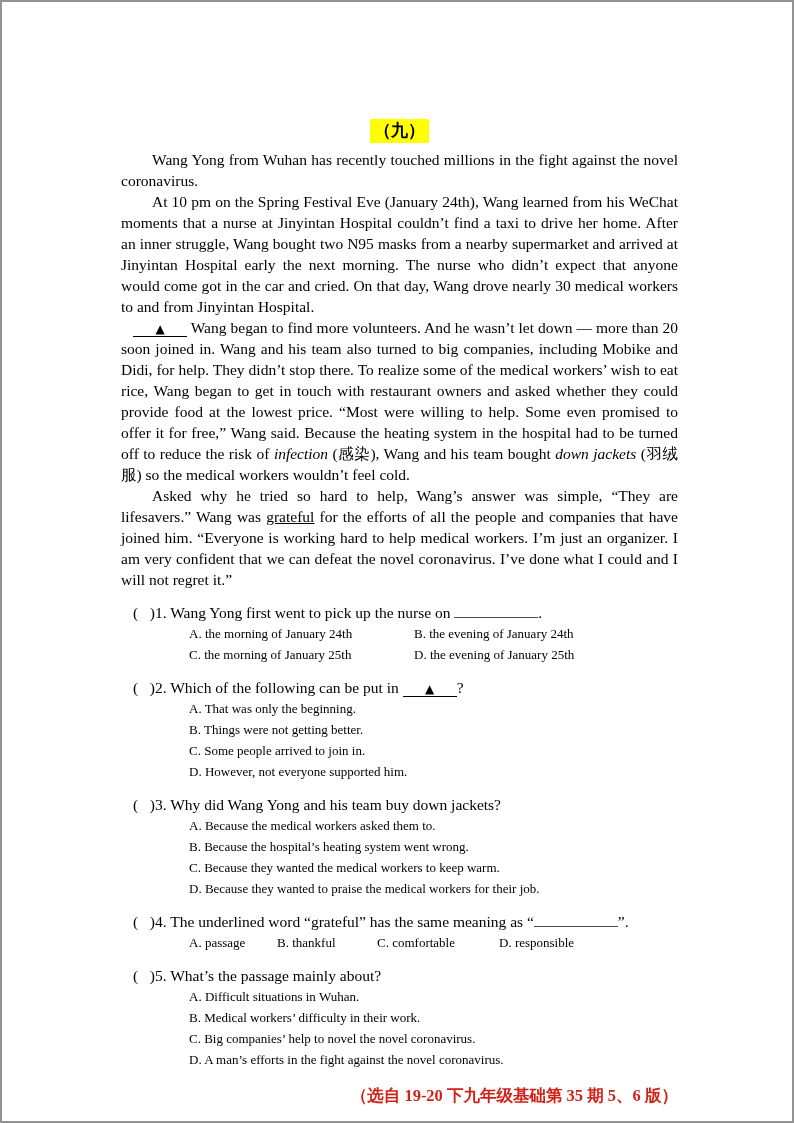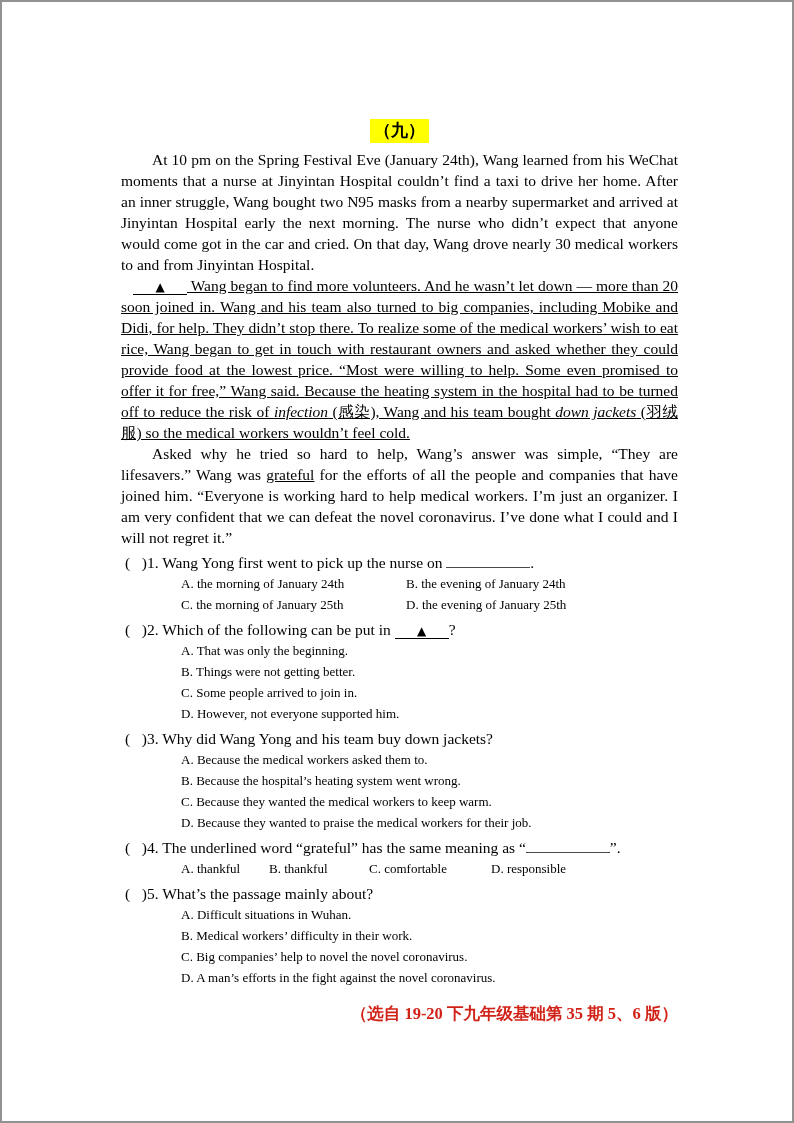--- a/index.html
+++ b/index.html
@@ -38,42 +38,41 @@
   }
   .passage p.para {
     margin: 0;
     font-size: 15.5px;
     line-height: 21px;
     text-align: justify;
     text-indent: 31px;
   }
   .passage p.para.tri-start {
     text-indent: 12px;
-    text-decoration: underline;
   }
   .seg-i { font-style: italic; }
   .seg-bu { font-weight: normal; text-decoration: underline; }
   .blank-tri {
     display: inline-block;
     width: 54px;
     text-align: center;
     border-bottom: 1.5px solid #000;
     font-family: "DejaVu Sans", sans-serif;
     font-size: 12px;
     line-height: 14px;
     text-indent: 0;
   }
   .uline {
     display: inline-block;
     width: 84px;
     height: 13px;
     border-bottom: 1.2px solid #4a4a4a;
   }
   .questions { margin-top: 0; }
-  .question { margin: 4px; }
+  .question { margin: 12px; }
   .q-line {
     font-size: 15.5px;
     line-height: 21px;
   }
   .q-prefix { white-space: pre; }
   .opts {
     margin-left: 56px;
     font-size: 13px;
     line-height: 21px;
   }
@@ -97,20 +96,21 @@
 </style>
 </head>
 <body>
 
 <div class="page" style="border-color: rgb(146, 146, 146);">
   <div class="content">
     <div class="title-row">
       <span class="doc-title" style="background: rgb(255, 255, 0);">（九）</span>
     </div>
     <div class="passage" id="passage">
+        <p class="para"><span>Wang Yong from Wuhan has recently touched millions in the fight against the novel coronavirus.</span></p>
         <p class="para"><span>At 10 pm on the Spring Festival Eve (January 24th), Wang learned from his WeChat moments that a nurse at Jinyintan Hospital couldn’t find a taxi to drive her home. After an inner struggle, Wang bought two N95 masks from a nearby supermarket and arrived at Jinyintan Hospital early the next morning. The nurse who didn’t expect that anyone would come got in the car and cried. On that day, Wang drove nearly 30 medical workers to and from Jinyintan Hospital.</span></p>
         <p class="para tri-start"><span class="blank-tri">▲</span><span>  Wang began to find more volunteers. And he wasn’t let down — more than 20 soon joined in. Wang and his team also turned to big companies, including Mobike and Didi, for help. They didn’t stop there. To realize some of the medical workers’ wish to eat rice, Wang began to get in touch with restaurant owners and asked whether they could provide food at the lowest price. “Most were willing to help. Some even promised to offer it for free,” Wang said. Because the heating system in the hospital had to be turned off to reduce the risk of </span><span class="seg-i">infection</span><span> (感染), Wang and his team bought </span><span class="seg-i">down jackets</span><span> (羽绒服) so the medical workers wouldn’t feel cold.</span></p>
         <p class="para"><span>Asked why he tried so hard to help, Wang’s answer was simple, “They are lifesavers.” Wang was </span><span class="seg-bu">grateful</span><span> for the efforts of all the people and companies that have joined him. “Everyone is working hard to help medical workers. I’m just an organizer. I am very confident that we can defeat the novel coronavirus. I’ve done what I could and I will not regret it.”</span></p>
       </div>
     <div class="questions" id="questions">
         <div class="question">
           <div class="q-line"><span class="q-prefix">(   )1. </span><span>Wang Yong first went to pick up the nurse on </span><span class="uline"></span><span>.</span></div>
           <div class="opts grid2">
             <span class="opt">A. the morning of January 24th</span>
             <span class="opt">B. the evening of January 24th</span>
@@ -132,21 +132,21 @@
           <div class="opts stack">
             <span class="opt">A. Because the medical workers asked them to.</span>
             <span class="opt">B. Because the hospital’s heating system went wrong.</span>
             <span class="opt">C. Because they wanted the medical workers to keep warm.</span>
             <span class="opt">D. Because they wanted to praise the medical workers for their job.</span>
           </div>
         </div>
         <div class="question">
           <div class="q-line"><span class="q-prefix">(   )4. </span><span>The underlined word “grateful” has the same meaning as “</span><span class="uline"></span><span>”.</span></div>
           <div class="opts inline4">
-            <span class="opt">A. thankful</span>
+            <span class="opt">A. passage</span>
             <span class="opt">B. thankful</span>
             <span class="opt">C. comfortable</span>
             <span class="opt">D. responsible</span>
           </div>
         </div>
         <div class="question">
           <div class="q-line"><span class="q-prefix">(   )5. </span><span>What’s the passage mainly about?</span></div>
           <div class="opts stack">
             <span class="opt">A. Difficult situations in Wuhan.</span>
             <span class="opt">B. Medical workers’ difficulty in their work.</span>

